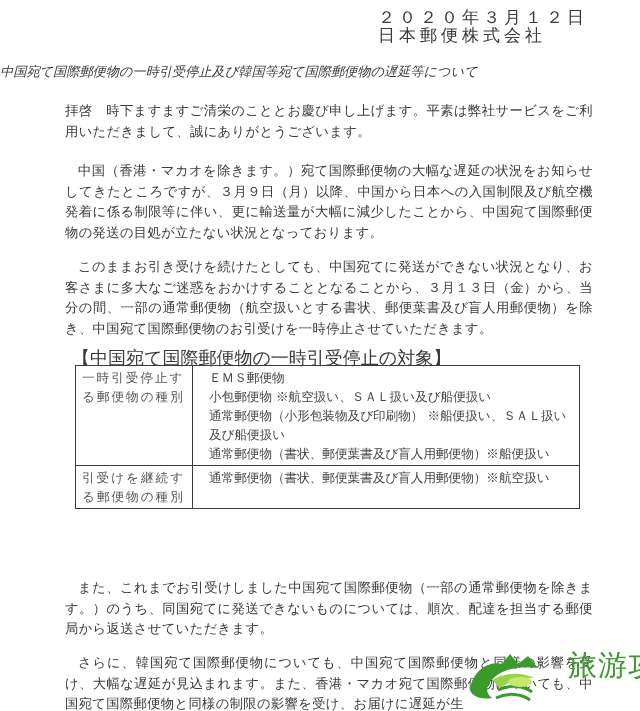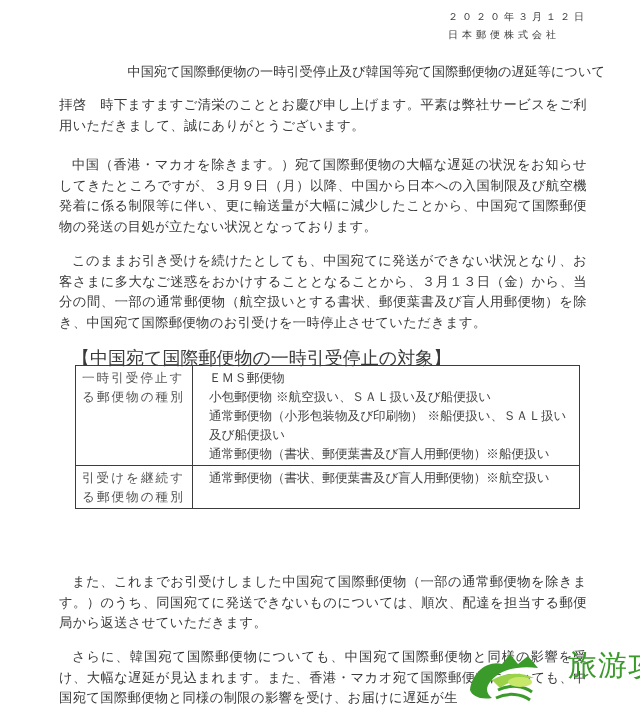--- a/index.html
+++ b/index.html
@@ -6,30 +6,30 @@
   body {
     width: 640px; height: 711px; overflow: hidden;
     background: #ffffff;
     font-family: "DejaVu Serif", "Liberation Serif", serif;
     color: #3a3a3a;
     position: relative;
   }
   .page { position: absolute; left: 0; top: 0; width: 640px; height: 711px; }
   .header-right {
     position: absolute; right: 52px; top: 8px;
-    font-size: 10px; letter-spacing: 4px; line-height: 18px; text-align: left; margin-left: 41px;
+    font-size: 17px; letter-spacing: 4px; line-height: 18px; text-align: left; margin-left: 41px;
   }
   .title {
-    position: absolute; left: 0; width: 605px; top: 63px; text-align: right;
-    font-size: 13.2px; letter-spacing: 0px;
+    position: absolute; left: 0; width: 605px; top: 63px; text-align: left;
+    font-size: 13.2px; letter-spacing: 0px; font-style: italic;
   }
   .para {
     position: absolute; left: 58px; width: 528px;
     font-size: 13.3px; line-height: 20.5px; letter-spacing: 0.35px;
-    margin: 1px; text-align: justify;
+    margin: 7px; text-align: justify;
   }
   .indent { text-indent: 13px; }
   .table-caption {
     position: absolute; left: 72px; top: 346px; font-size: 18px;
   }
   .target-table {
     position: absolute; left: 75px; top: 365px; width: 505px;
     border-collapse: collapse; font-size: 12.6px; line-height: 19px; border-radius: 10px;
   }
   .target-table td { border: 1.3px solid #3c3c3c; vertical-align: top; padding: 2px 6px; }

